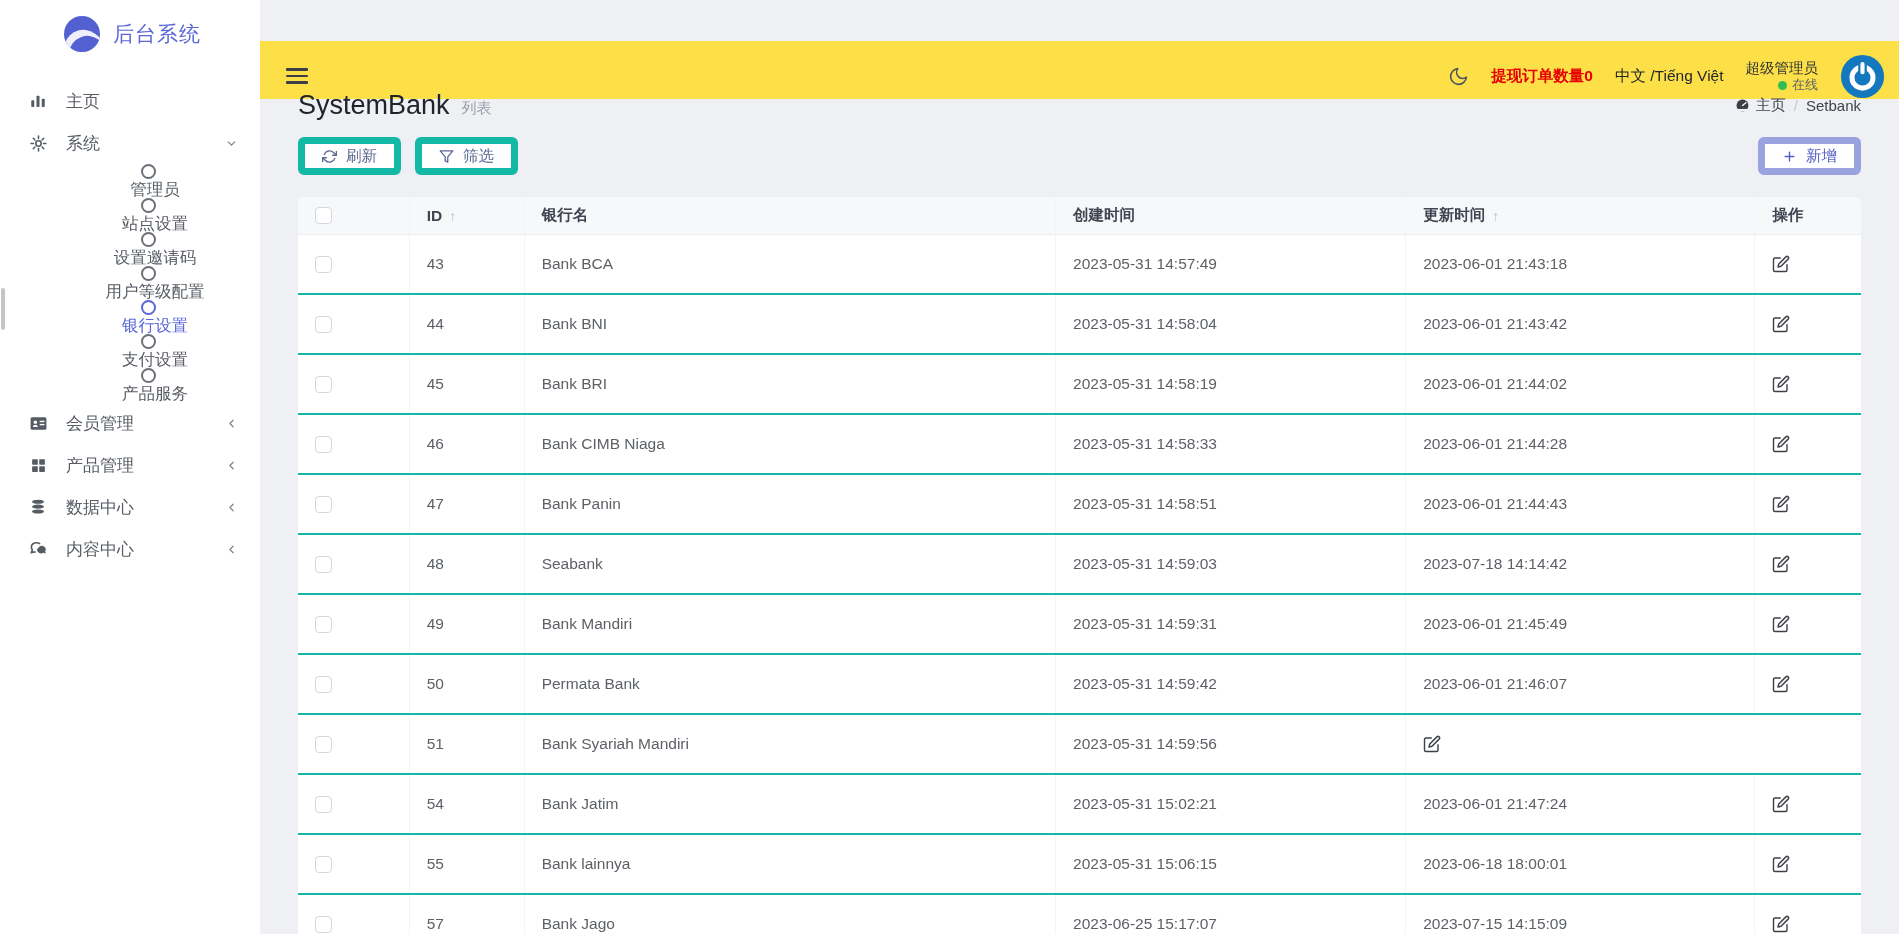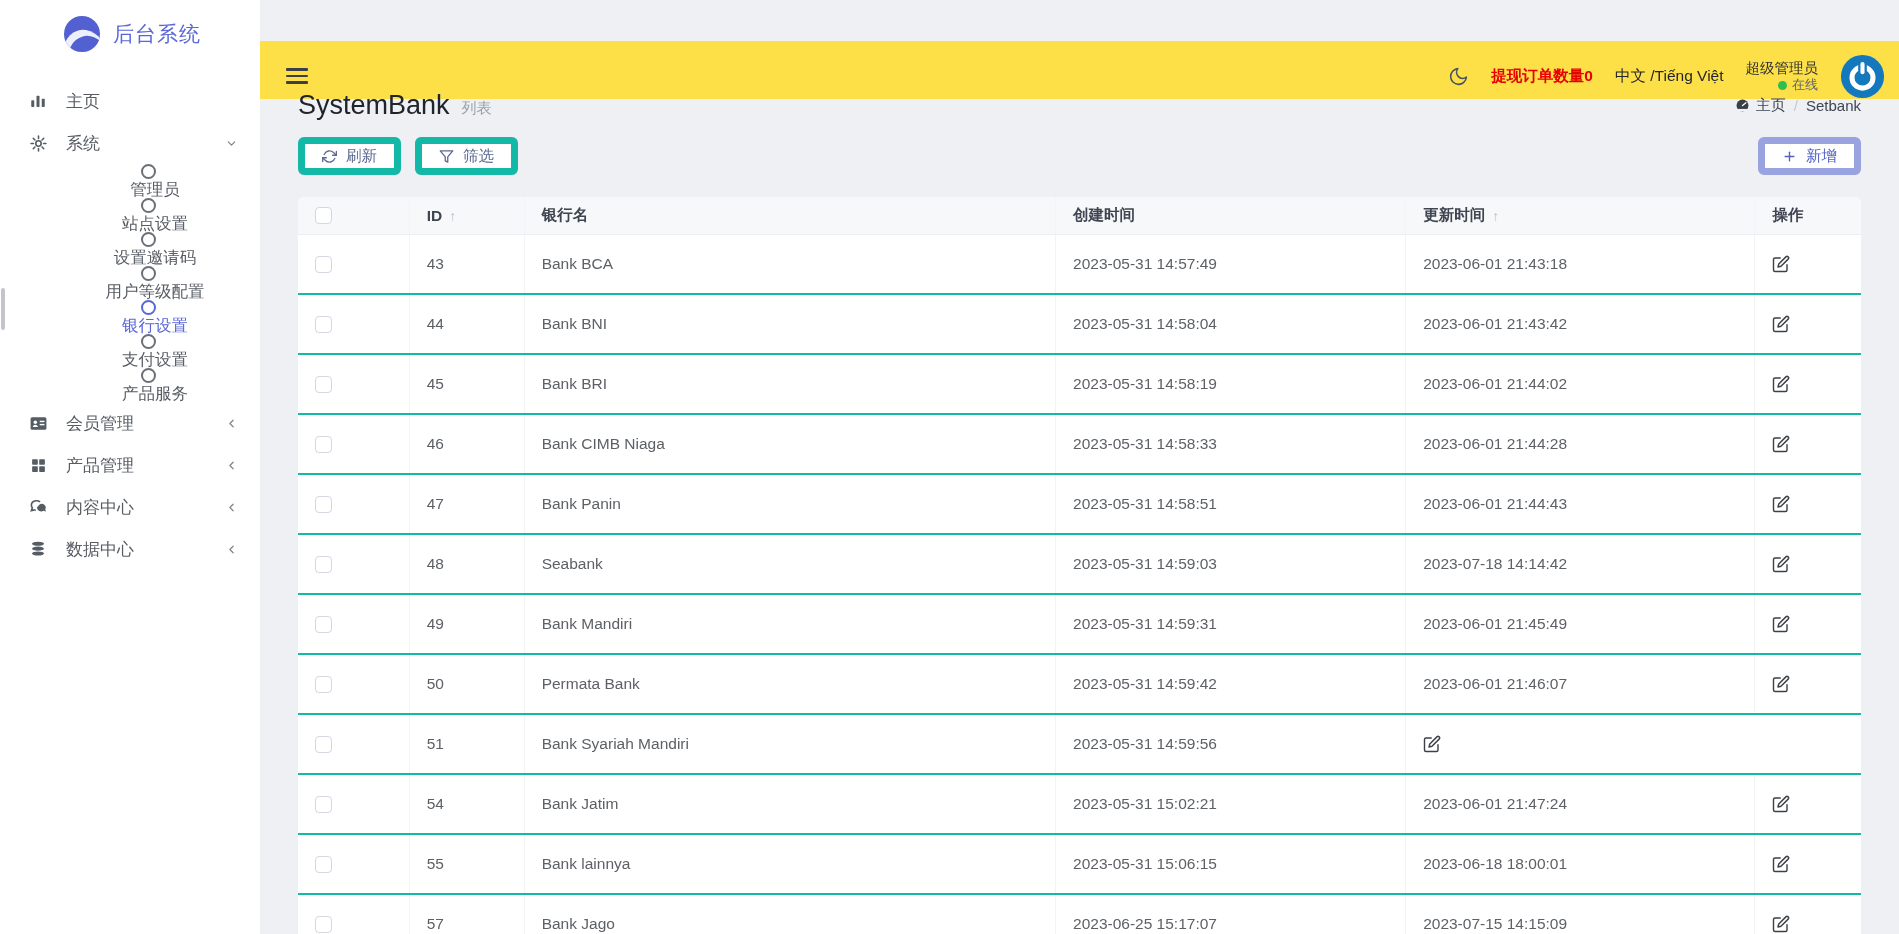--- a/index.html
+++ b/index.html
@@ -194,42 +194,42 @@
       <span class="lbl">产品管理</span>
       <span class="chev">
         <svg width="13" height="13" viewBox="0 0 24 24" fill="none" stroke="currentColor" stroke-width="2.2" stroke-linecap="round" stroke-linejoin="round">
             <polyline points="15 18 9 12 15 6"></polyline>
           </svg>
       </span>
     </div>
 
     <div class="mi top">
       <span class="ic">
-        <svg width="19" height="19" viewBox="0 0 24 24" fill="none" stroke="currentColor" stroke-width="2">
-            <path d="M14 5a6.5 5.5 0 0 0-11 4 5.5 5.5 0 0 0 1.2 3.4L3 16l3.6-1a7 7 0 0 0 2 .5"></path>
-            <path d="M13 8.5a5 4.5 0 0 1 7.4 5.8L21.5 17l-3.3-.9A5.3 5.3 0 0 1 10 12" fill="currentColor" stroke="none"></path>
-          </svg>
-      </span>
-      <span class="lbl">内容中心</span>
-      <span class="chev">
-        <svg width="13" height="13" viewBox="0 0 24 24" fill="none" stroke="currentColor" stroke-width="2.2" stroke-linecap="round" stroke-linejoin="round">
-            <polyline points="15 18 9 12 15 6"></polyline>
-          </svg>
-      </span>
-    </div>
-
-    <div class="mi top">
-      <span class="ic">
         <svg width="18" height="18" viewBox="0 0 24 24" fill="currentColor">
             <ellipse cx="12" cy="5" rx="8" ry="2.8"></ellipse>
             <ellipse cx="12" cy="11.5" rx="8" ry="2.8"></ellipse>
             <ellipse cx="12" cy="18" rx="8" ry="2.8"></ellipse>
           </svg>
       </span>
       <span class="lbl">数据中心</span>
+      <span class="chev">
+        <svg width="13" height="13" viewBox="0 0 24 24" fill="none" stroke="currentColor" stroke-width="2.2" stroke-linecap="round" stroke-linejoin="round">
+            <polyline points="15 18 9 12 15 6"></polyline>
+          </svg>
+      </span>
+    </div>
+
+    <div class="mi top">
+      <span class="ic">
+        <svg width="19" height="19" viewBox="0 0 24 24" fill="none" stroke="currentColor" stroke-width="2">
+            <path d="M14 5a6.5 5.5 0 0 0-11 4 5.5 5.5 0 0 0 1.2 3.4L3 16l3.6-1a7 7 0 0 0 2 .5"></path>
+            <path d="M13 8.5a5 4.5 0 0 1 7.4 5.8L21.5 17l-3.3-.9A5.3 5.3 0 0 1 10 12" fill="currentColor" stroke="none"></path>
+          </svg>
+      </span>
+      <span class="lbl">内容中心</span>
       <span class="chev">
         <svg width="13" height="13" viewBox="0 0 24 24" fill="none" stroke="currentColor" stroke-width="2.2" stroke-linecap="round" stroke-linejoin="round">
             <polyline points="15 18 9 12 15 6"></polyline>
           </svg>
       </span>
     </div>
   </nav>
   <span class="scroll-thumb"></span>
 </aside>
 

